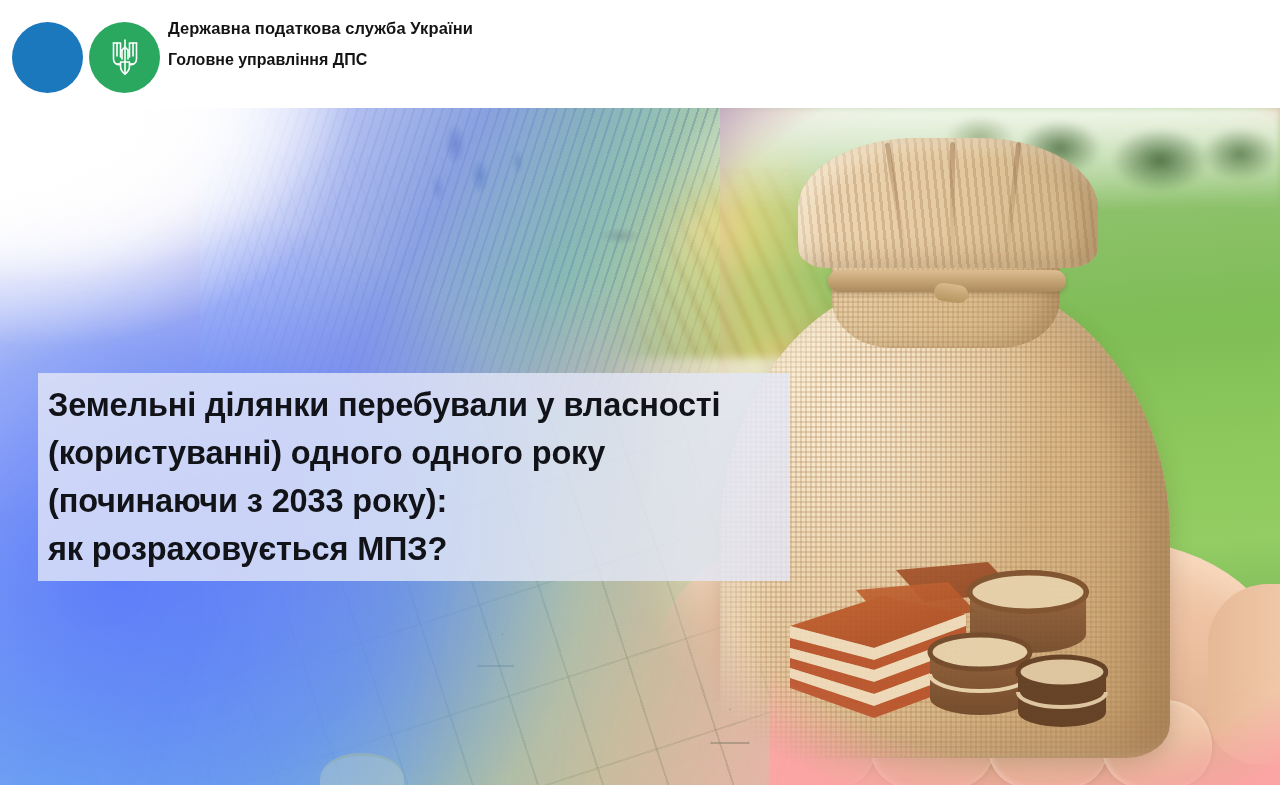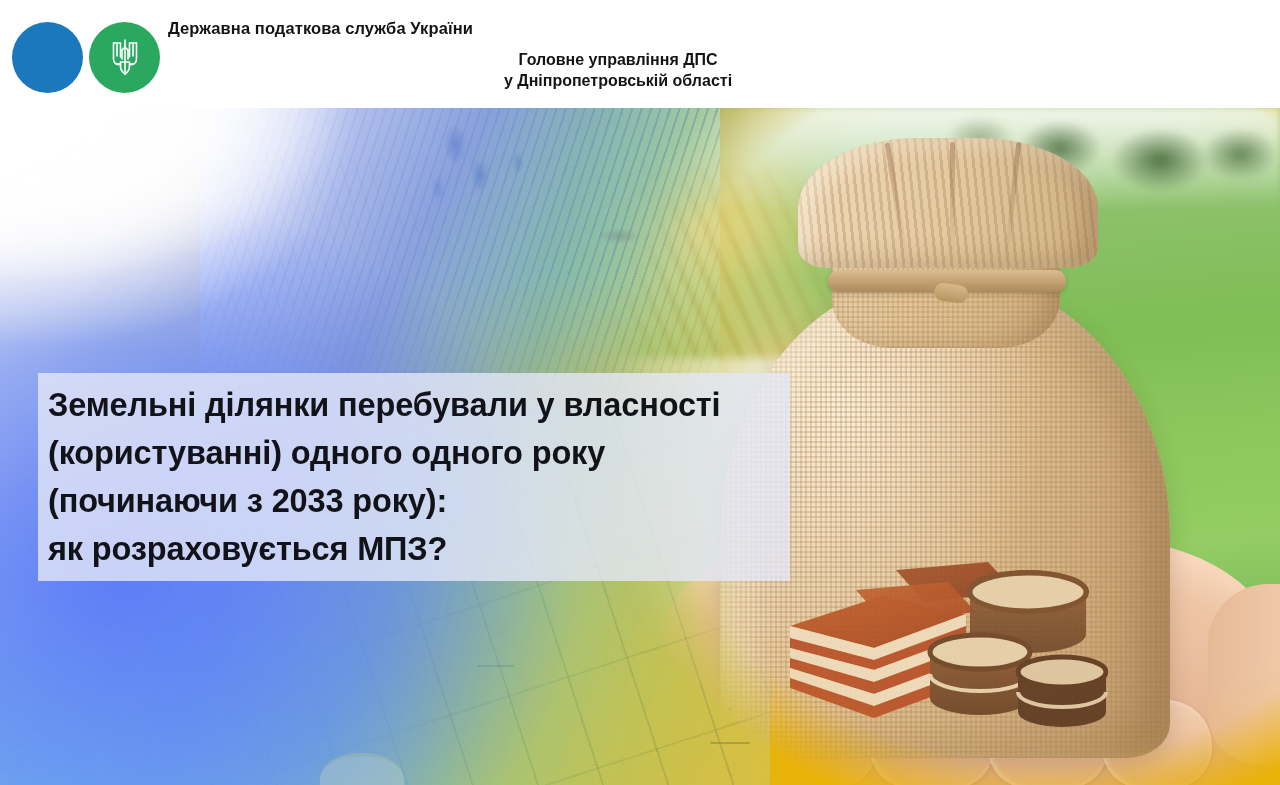--- a/index.html
+++ b/index.html
@@ -42,27 +42,27 @@
   }
   .org-title{
     font-size:16.5px;font-weight:bold;color:#141414;
     letter-spacing:.1px;line-height:20px;margin:0 0 11px 0;
     white-space:nowrap;
   }
   .org-sub{
     font-size:16px;font-weight:bold;color:#141414;
     line-height:21px;margin:0;
   }
-  .org-sub span{display:block;white-space:nowrap;text-align:center;}
+  .org-sub span{display:block;white-space:nowrap;}
 
   
   .banner{
     position:absolute;left:0;top:108px;width:1280px;height:677px;
     overflow:hidden;
-    background:#eab308;
+    background:#fca5a5;
   }
 
   
   .photo-hill{
     position:absolute;left:200px;top:-12px;width:520px;height:330px;
     background:
       
       radial-gradient(ellipse 16px 30px at 255px 48px, rgba(26,64,40,.85), rgba(26,64,40,0) 70%),
       radial-gradient(ellipse 13px 26px at 280px 80px, rgba(30,70,45,.75), rgba(30,70,45,0) 70%),
       radial-gradient(ellipse 10px 20px at 238px 92px, rgba(40,85,50,.6), rgba(40,85,50,0) 70%),
@@ -338,21 +338,20 @@
           <path d="M24 26 L24 44"></path>
           <path d="M36 26 L36 44"></path>
         </svg>
       </div>
     </div>
 
     <div class="header-texts">
       <div class="org-title">Державна податкова служба України</div>
       <div class="org-sub">
         <span>Головне управління ДПС</span>
-        <span>у Дніпропетровській області</span>
       </div>
     </div>
 
   </div>
 
   <div class="banner">
 
     <div class="photo-hill"></div>
     <div class="photo-cadastre"></div>
     <div class="silo"></div>

